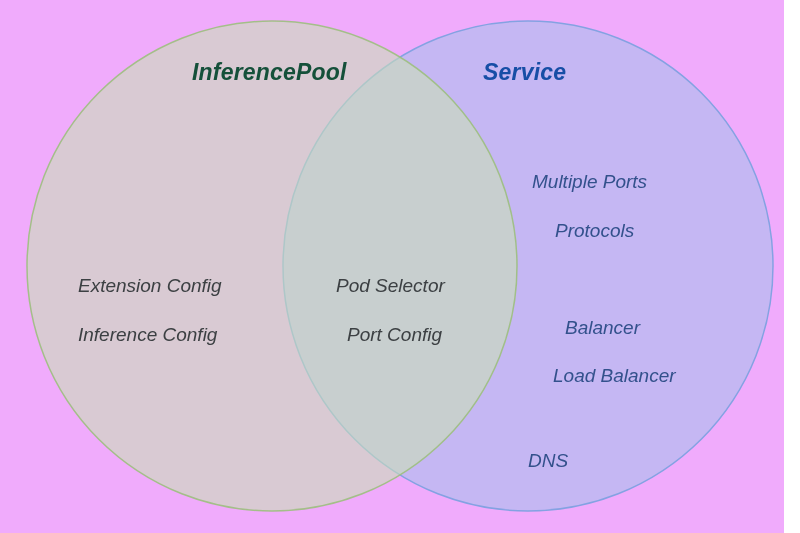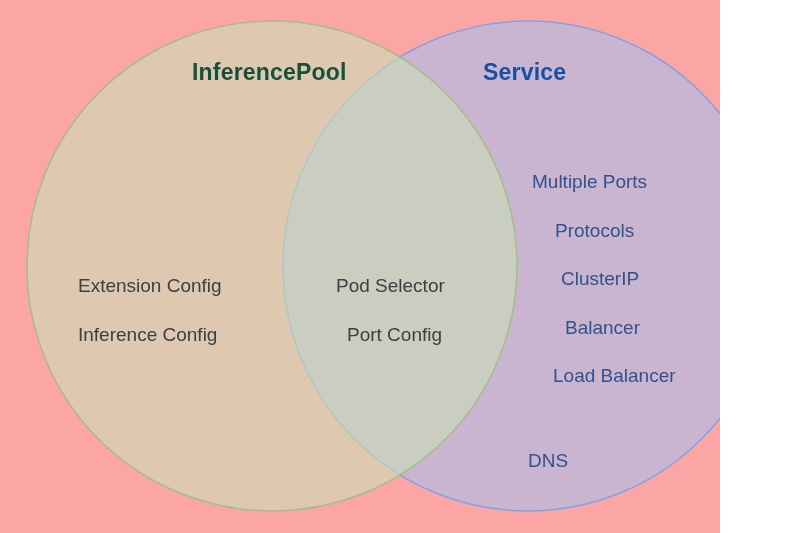--- a/index.html
+++ b/index.html
@@ -5,24 +5,25 @@
   html, body {
     margin: 0;
     padding: 0;
     background: #ffffff;
   }
   body {
     font-family: "Liberation Sans", sans-serif;
   }
   .stage {
     position: relative;
-    width: 720px;
+    width: 784px;
     height: 533px;
-    background: #fca5a5;
+    background: #f0abfc;
     overflow: hidden;
+    font-style: italic;
   }
   .venn-svg {
     position: absolute;
     left: 0;
     top: 0;
     width: 800px;
     height: 533px;
   }
   .label {
     position: absolute;
@@ -66,21 +67,20 @@
   <div class="label item item-left" style="left:78px; top:279px;">Inference Config</div>
 
   <div class="label item item-overlap" style="left:336px; top:230px;">Pod Selector</div>
 
   <div class="label item item-overlap" style="left:347px; top:279px;">Port Config</div>
 
   <div class="label item item-right" style="left:532px; top:126px;">Multiple Ports</div>
 
   <div class="label item item-right" style="left:555px; top:175px;">Protocols</div>
 
-  <div class="label item item-right" style="left:561px; top:223px;">ClusterIP</div>
 
   <div class="label item item-right" style="left:565px; top:272px;">Balancer</div>
 
   <div class="label item item-right" style="left:553px; top:320px;">Load Balancer</div>
 
 
   <div class="label item item-right" style="left:528px; top:405px;text-align:center;">DNS</div>
 
 </div>
 

